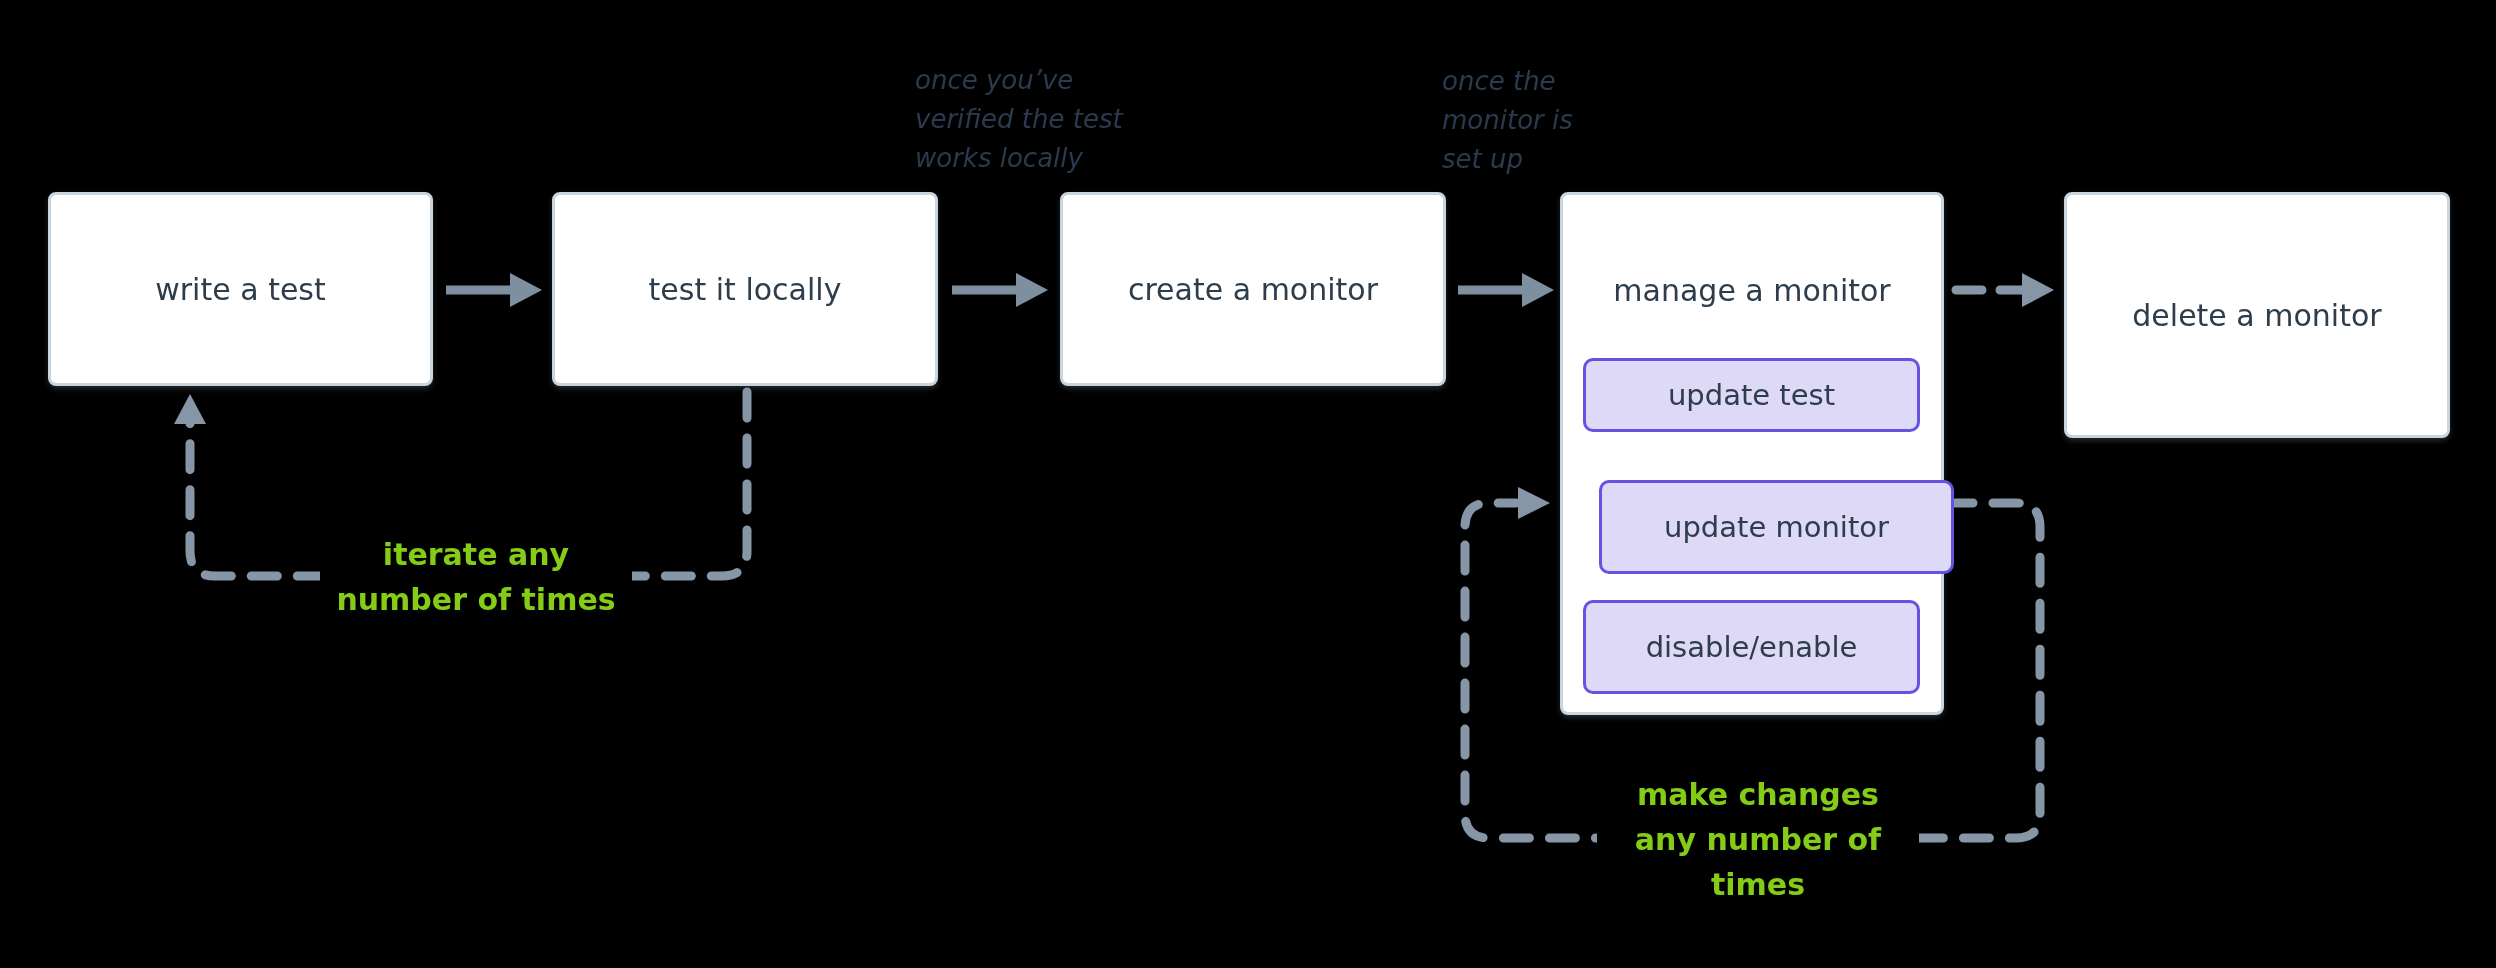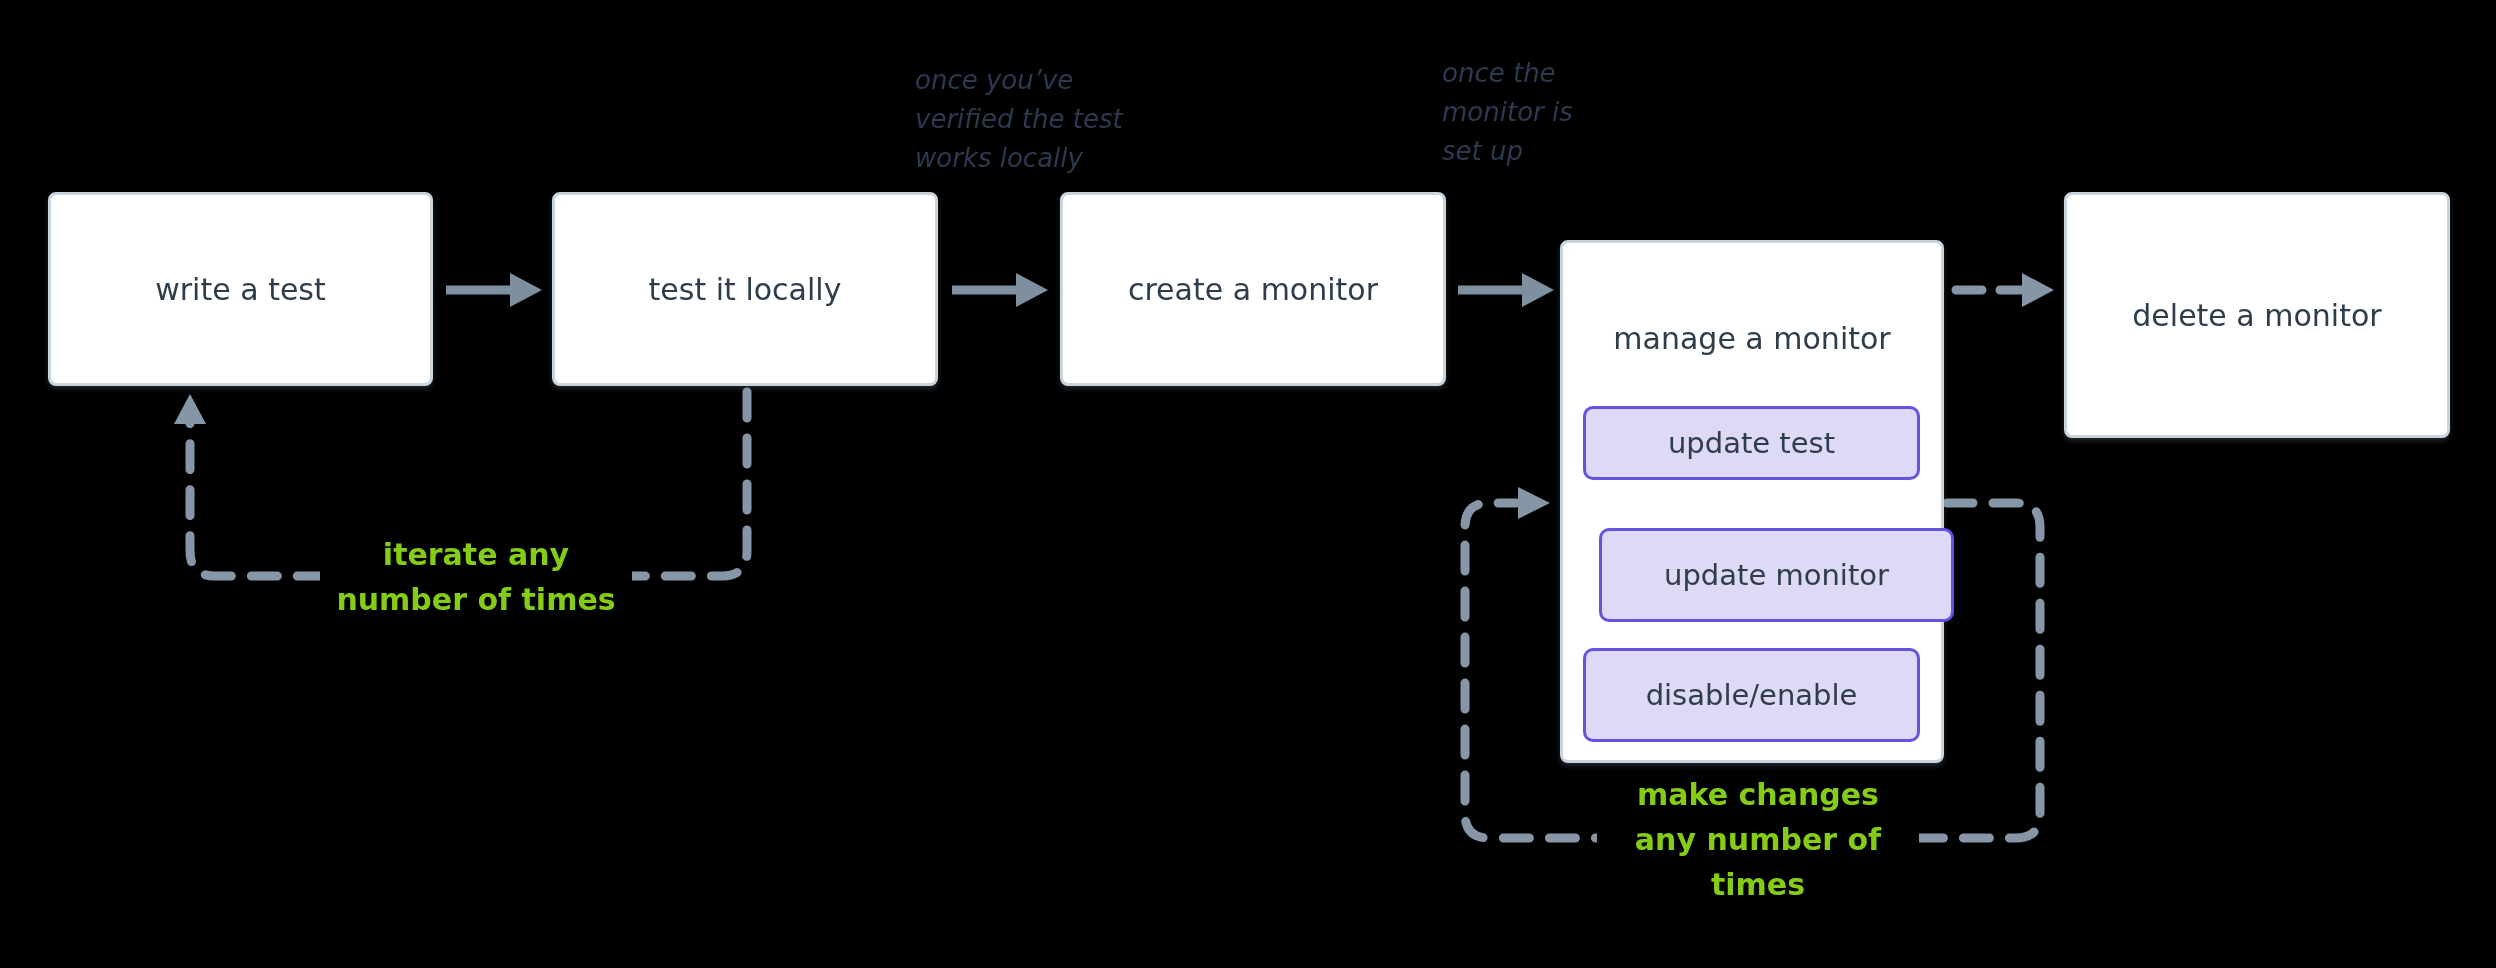--- a/index.html
+++ b/index.html
@@ -130,42 +130,42 @@
   </div>
 
   <div class="flow-node" style="left:552px; top:192px; width:386px; height:194px;">
     <span>test it locally</span>
   </div>
 
   <div class="flow-node" style="left:1060px; top:192px; width:386px; height:194px;">
     <span>create a monitor</span>
   </div>
 
-  <div class="flow-node container-node" style="left:1560px; top:192px; width:384px; height:523px;margin-top:48px;">
+  <div class="flow-node container-node" style="left:1560px; top:192px; width:384px; height:523px;">
     <div class="container-title">manage a monitor</div>
     <div class="sub-node" style="left:20px; top:163px; width:337px; height:74px;">
       <span>update test</span>
     </div>
     <div class="sub-node" style="left:36px; top:285px; width:355px; height:94px;">
       <span>update monitor</span>
     </div>
     <div class="sub-node" style="left:20px; top:405px; width:337px; height:94px;">
       <span>disable/enable</span>
     </div>
   </div>
 
   <div class="flow-node" style="left:2064px; top:192px; width:386px; height:246px;">
     <span>delete a monitor</span>
   </div>
 
   <div class="annotation" style="left:915px; top:61px;">once you’ve
 verified the test
 works locally</div>
 
-  <div class="annotation" style="left:1442px; top:54px;">once the
+  <div class="annotation" style="left:1442px; top:62px;">once the
 monitor is
 set up</div>
 
   <div class="loop-label" style="left:320px; top:532px; width:300px;">iterate any
 number of times</div>
 
   <div class="loop-label" style="left:1597px; top:772px; width:310px;">make changes
 any number of
 times</div>
 

